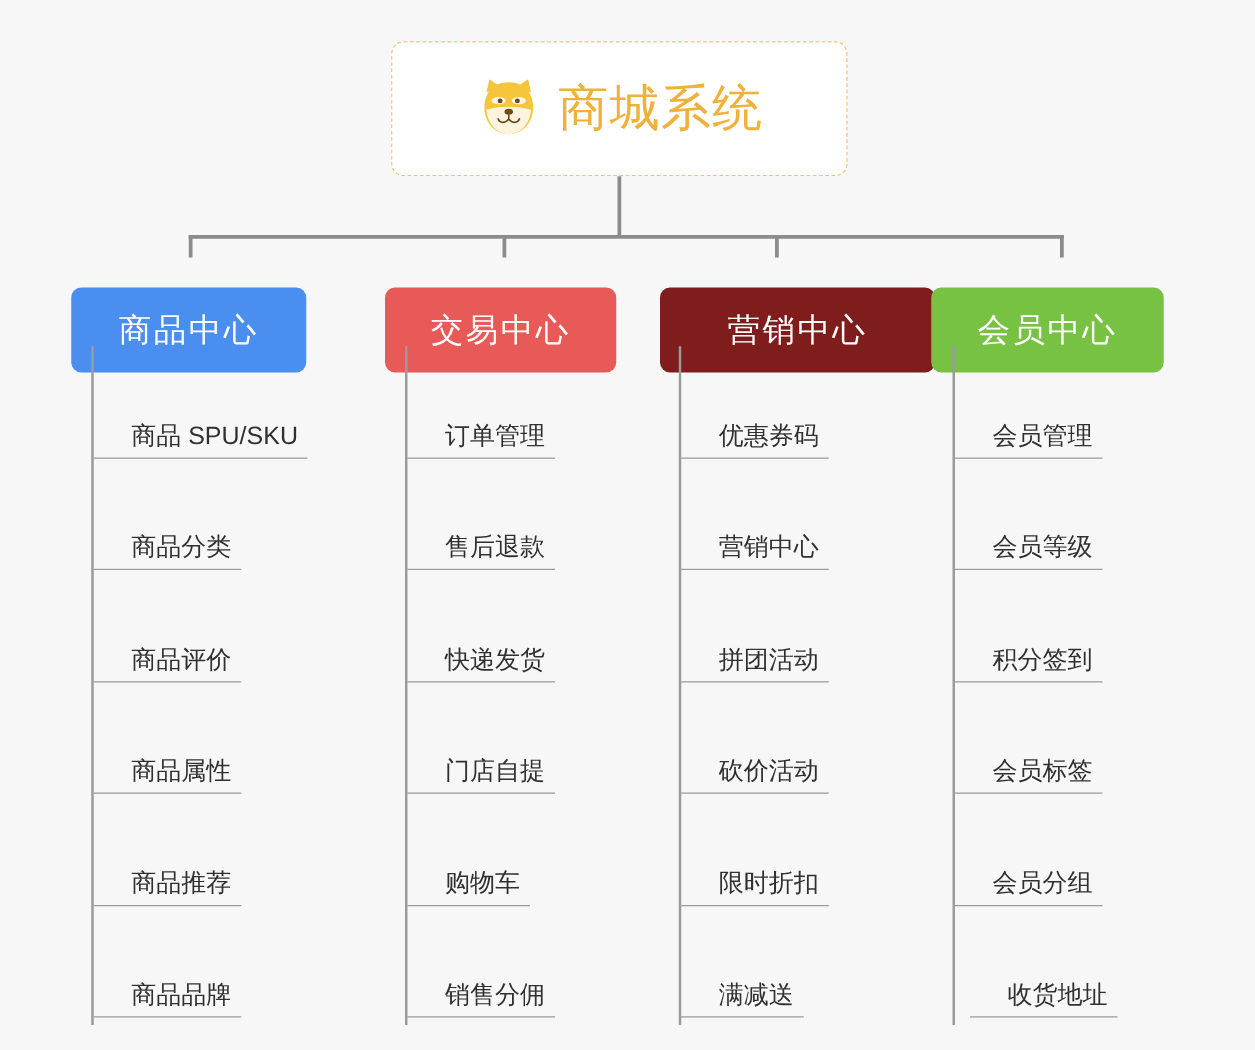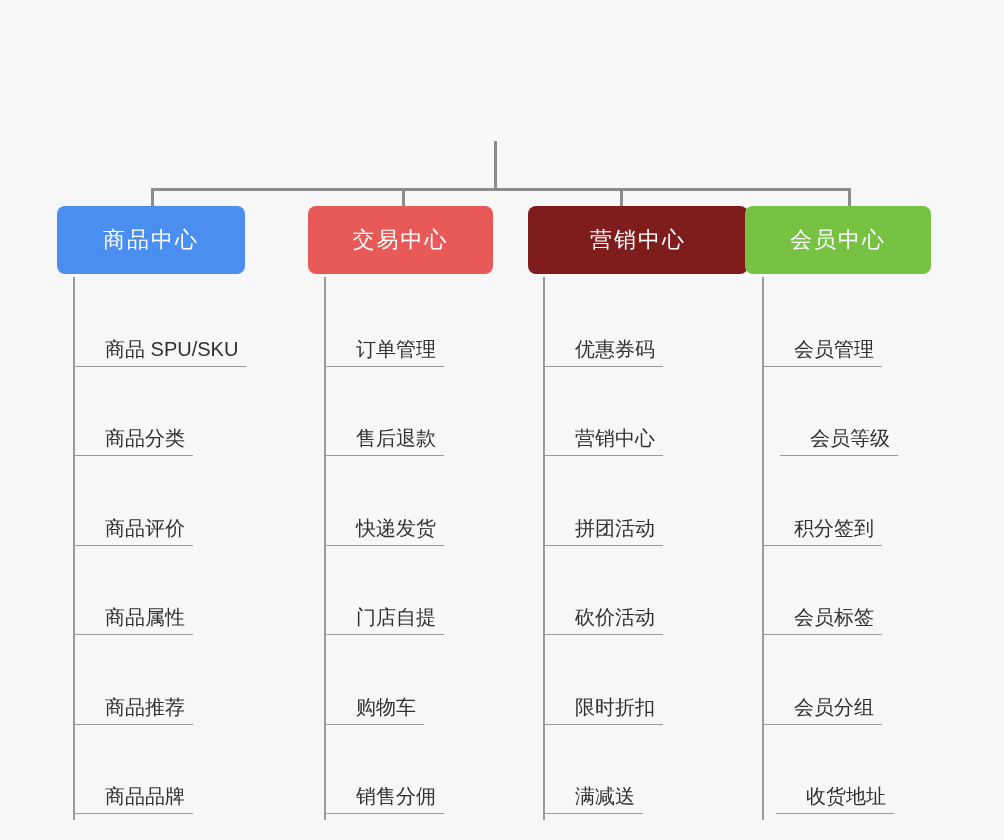--- a/index.html
+++ b/index.html
@@ -63,23 +63,24 @@
 
   
   .cat-box {
     position: absolute;
     height: 68px;
     border-radius: 8px;
     display: flex;
     align-items: center;
     justify-content: center;
     color: #ffffff;
-    font-size: 22px;
+    font-size: 26px;
     letter-spacing: 2px;
     white-space: nowrap;
+    margin-top: 24px;
   }
 
   
   .column {
     position: absolute;
     top: 277px;
   }
   .col-spine {
     position: absolute;
     left: 0;
@@ -103,20 +104,41 @@
     color: #303030;
     white-space: nowrap;
     line-height: 1.1;
   }
 </style>
 </head>
 <body>
 
 <div id="canvas">
 
+  <div class="root-node">
+    <svg class="root-logo" viewBox="0 0 64 64">
+
+      <path d="M10 16 L13 3 L25 11 Z" fill="#f5c63c"></path>
+      <path d="M54 16 L51 3 L39 11 Z" fill="#f5c63c"></path>
+
+      <path d="M32 6 C16 6 8 17 8 31 C8 45 18 57 32 57 C46 57 56 45 56 31 C56 17 48 6 32 6 Z" fill="#f5c63c"></path>
+
+      <path d="M10 33 C16 31 24 30 32 30 C40 30 48 31 54 33 C53 46 44 57 32 57 C20 57 11 46 10 33 Z" fill="#fdf4e0"></path>
+
+      <ellipse cx="22" cy="24" rx="7" ry="3.6" fill="#fdf4e0"></ellipse>
+      <ellipse cx="42" cy="24" rx="7" ry="3.6" fill="#fdf4e0"></ellipse>
+      <ellipse cx="23.5" cy="24.3" rx="2.4" ry="2.4" fill="#6b4a1e"></ellipse>
+      <ellipse cx="40.5" cy="24.3" rx="2.4" ry="2.4" fill="#6b4a1e"></ellipse>
+
+      <ellipse cx="32" cy="35" rx="4.2" ry="3" fill="#6b4a1e"></ellipse>
+
+      <path d="M32 38 L32 42 M32 42 C28 47 23 46 21.5 42 M32 42 C36 47 41 46 42.5 42" stroke="#6b4a1e" stroke-width="1.6" fill="none" stroke-linecap="round"></path>
+    </svg>
+    <span class="root-title">商城系统</span>
+  </div>
 
   <div class="conn conn-v" style="left:494px; top:141px; height:48px;"></div>
 
   <div class="conn conn-h" style="left:151px; top:188px; width:700px;"></div>
 
   <div class="conn conn-v" style="left:151px; top:188px; height:18px;"></div>
   <div class="conn conn-v" style="left:402px; top:188px; height:18px;"></div>
   <div class="conn conn-v" style="left:620px; top:188px; height:18px;"></div>
   <div class="conn conn-v" style="left:848px; top:188px; height:18px;"></div>
 
@@ -194,21 +216,21 @@
       </div>
       <div class="item" style="top: 447.5px;">
         <div class="item-inner">满减送</div>
       </div>
     </div>
   <div class="column" style="left:762px;">
     <div class="col-spine"></div>
   <div class="item" style="top: 0px;">
         <div class="item-inner">会员管理</div>
       </div>
-      <div class="item" style="top: 89.5px; padding-left: 16px;">
+      <div class="item" style="top: 89.5px;">
         <div class="item-inner">会员等级</div>
       </div>
       <div class="item" style="top: 179px;">
         <div class="item-inner">积分签到</div>
       </div>
       <div class="item" style="top: 268.5px;">
         <div class="item-inner">会员标签</div>
       </div>
       <div class="item" style="top: 358px;">
         <div class="item-inner">会员分组</div>

